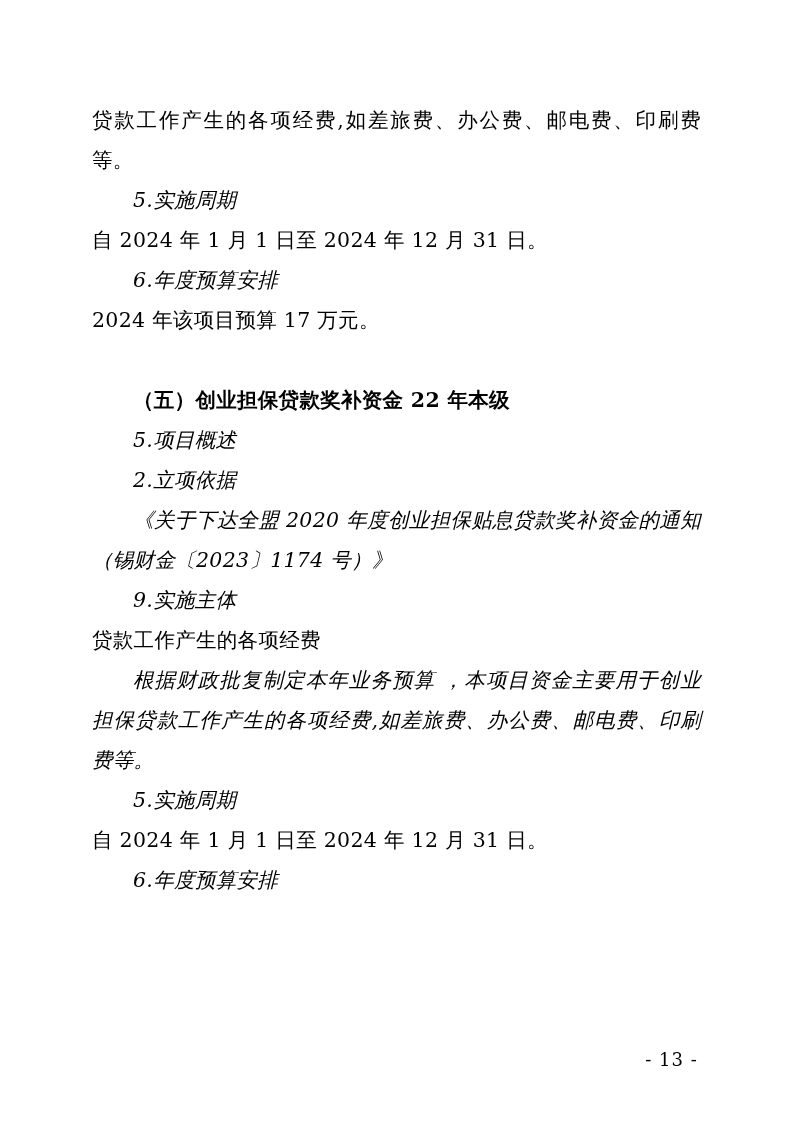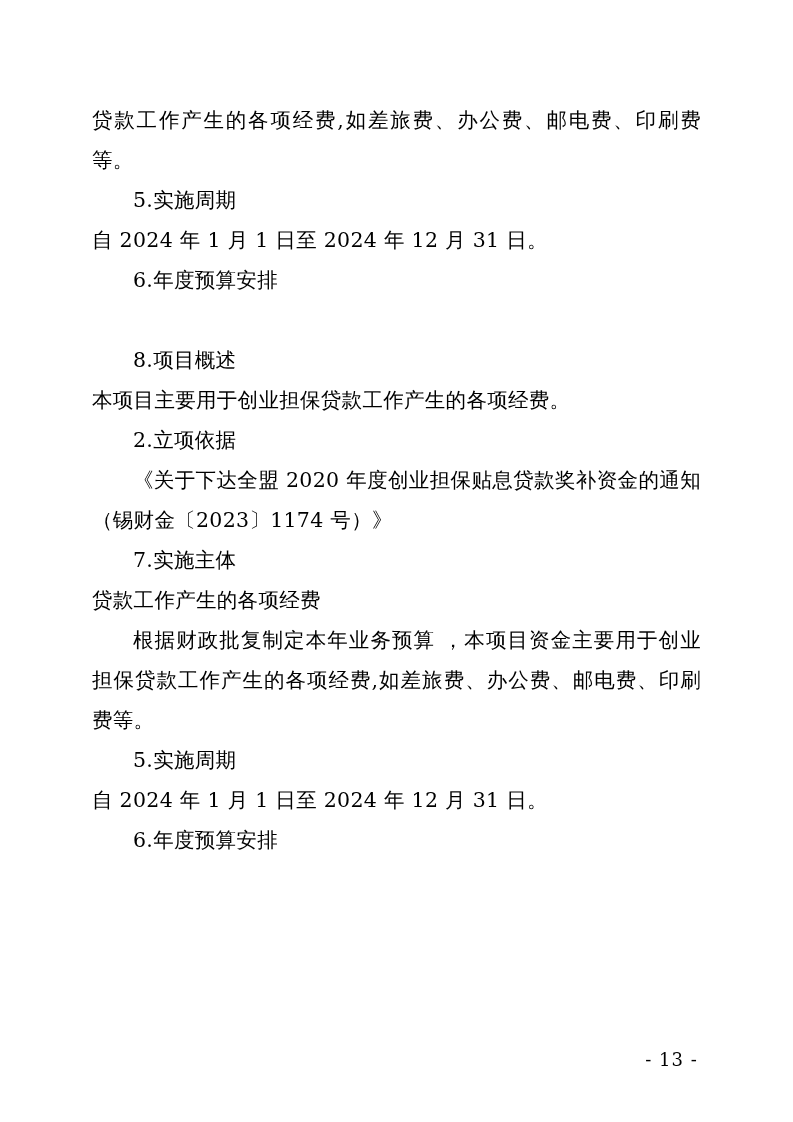--- a/index.html
+++ b/index.html
@@ -29,20 +29,21 @@
     line-height: 40px;
     letter-spacing: 0.3px;
     text-align: justify;
   }
   .para {
     margin: 0;
     text-indent: 0;
   }
   .para.indent {
     text-indent: 2em;
+    font-style: italic;
   }
   .para.heading {
     text-indent: 2em;
     font-weight: 700;
   }
   .spacer {
     height: 40px;
   }
   .page-number {
     position: absolute;
@@ -63,28 +64,29 @@
 </head>
 <body>
 
 <div class="page">
   <div class="doc-body">
 
     <p class="para">贷款工作产生的各项经费,如差旅费、办公费、邮电费、印刷费等。</p>
     <p class="para indent">5.实施周期</p>
     <p class="para">自 2024 年 1 月 1 日至 2024 年 12 月 31 日。</p>
     <p class="para indent">6.年度预算安排</p>
+    <p class="para">2024 年该项目预算 17 万元。</p>
 
     <div class="spacer"></div>
 
-    <p class="para indent">8.项目概述</p>
-    <p class="para">本项目主要用于创业担保贷款工作产生的各项经费。</p>
+    <p class="para heading">（五）创业担保贷款奖补资金 22 年本级</p>
+    <p class="para indent">5.项目概述</p>
     <p class="para indent">2.立项依据</p>
     <p class="para indent">《关于下达全盟 2020 年度创业担保贴息贷款奖补资金的通知（锡财金〔2023〕1174 号）》</p>
-    <p class="para indent">7.实施主体</p>
+    <p class="para indent">9.实施主体</p>
     <p class="para">贷款工作产生的各项经费</p>
     <p class="para indent">根据财政批复制定本年业务预算 ，本项目资金主要用于创业担保贷款工作产生的各项经费,如差旅费、办公费、邮电费、印刷费等。</p>
     <p class="para indent">5.实施周期</p>
     <p class="para">自 2024 年 1 月 1 日至 2024 年 12 月 31 日。</p>
     <p class="para indent">6.年度预算安排</p>
 
   </div>
 </div>
 
 <div class="page-number">

